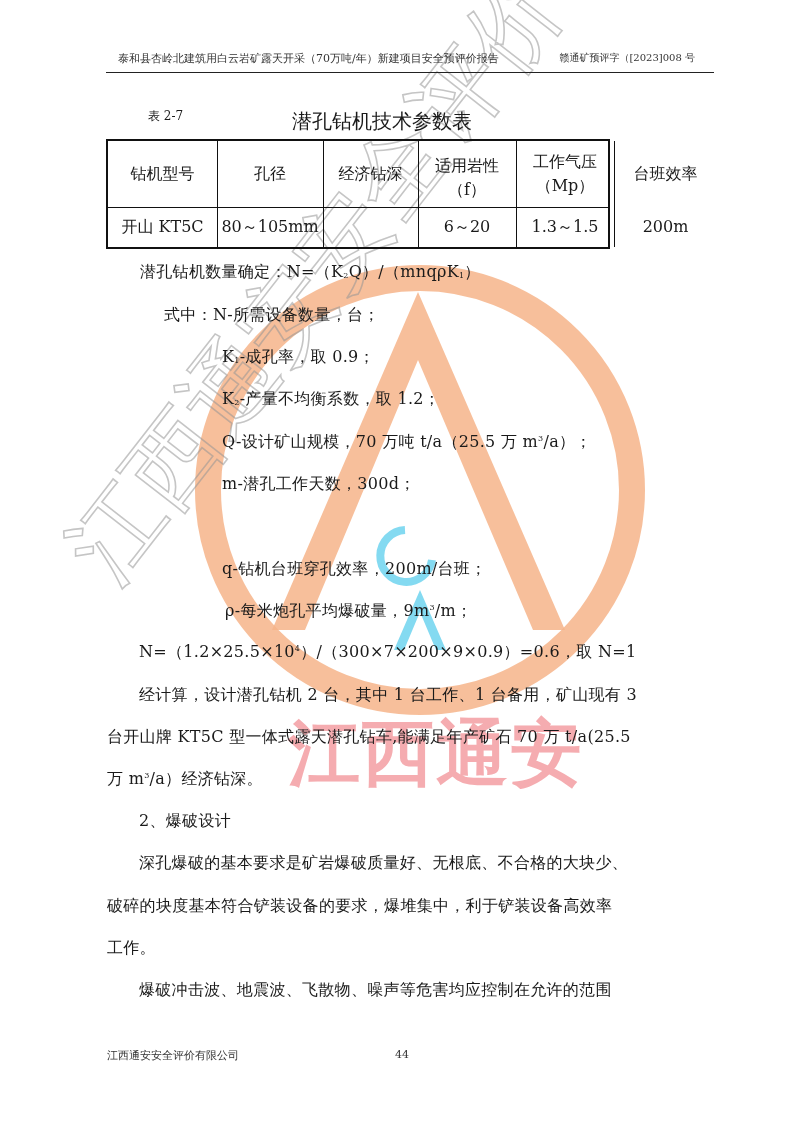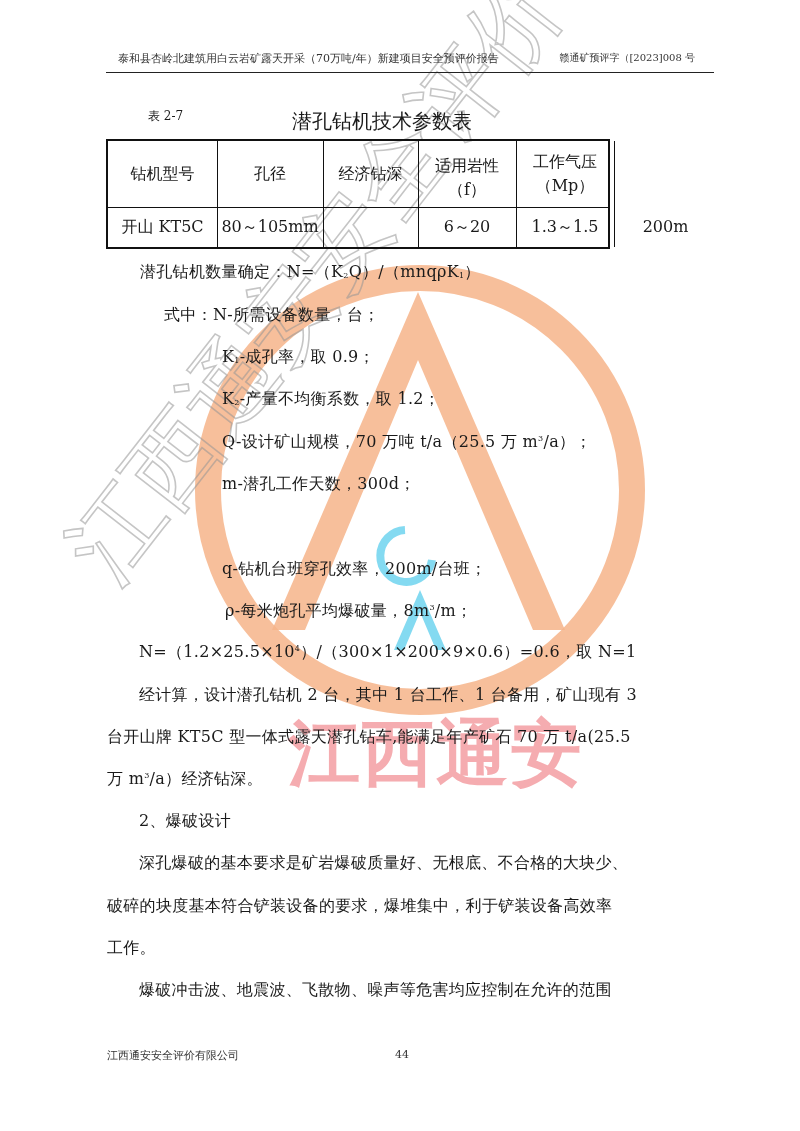--- a/index.html
+++ b/index.html
@@ -86,20 +86,23 @@
         <span>经济钻深</span>
       </div>
       <div class="cell" style="left:310px;top:4px;width:98px;height:66px">
         <span>适用岩性</span>
         <span>（f）</span>
       </div>
       <div class="cell" style="left:408px;top:0;width:98px;height:66px">
         <span>工作气压</span>
         <span>（Mp）</span>
       </div>
+      <div class="cell" style="left:506px;top:0;width:103px;height:66px">
+        <span>台班效率</span>
+      </div>
 
       <div class="cell" style="left:0;top:66px;width:109px;height:40px">开山 KT5C</div>
       <div class="cell" style="left:109px;top:66px;width:106px;height:40px">80～105mm</div>
       <div class="cell" style="left:310px;top:66px;width:98px;height:40px">6～20</div>
       <div class="cell" style="left:408px;top:66px;width:98px;height:40px">1.3～1.5</div>
       <div class="cell" style="left:506px;top:66px;width:103px;height:40px">200m</div>
     </div>
 
     <div class="line" style="left:140px;top:262px">
       <span>潜孔钻机数量确定：</span><span>N=（K</span><sub class="s">2</sub><span>Q）/（mnqρK</span><sub class="s">1</sub><span>）</span>
@@ -111,25 +114,25 @@
     </div>
     <div class="line" style="left:222px;top:389px">
       <span>K</span><sub class="s">2</sub><span>-产量不均衡系数，取 1.2；</span>
     </div>
     <div class="line" style="left:222px;top:432px">
       <span>Q-设计矿山规模，70 万吨 t/a（25.5 万 m</span><sup class="s">3</sup><span>/a）；</span>
     </div>
     <div class="line" style="left:222px;top:474px">m-潜孔工作天数，300d；</div>
     <div class="line" style="left:222px;top:559px">q-钻机台班穿孔效率，200m/台班；</div>
     <div class="line" style="left:225px;top:601px">
-      <span>ρ-每米炮孔平均爆破量，8m</span><sup class="s">3</sup><span>/m；</span>
+      <span>ρ-每米炮孔平均爆破量，9m</span><sup class="s">3</sup><span>/m；</span>
     </div>
 
     <div class="line" style="left:139px;top:642px">
-      <span>N=（1.2×25.5×10</span><sup class="s">4</sup><span>）/（300×1×200×9×0.6）=0.6，取 N=1</span>
+      <span>N=（1.2×25.5×10</span><sup class="s">4</sup><span>）/（300×7×200×9×0.9）=0.6，取 N=1</span>
     </div>
 
     <div class="line" style="left:139px;top:685px">经计算，设计潜孔钻机 2 台，其中 1 台工作、1 台备用，矿山现有 3</div>
     <div class="line" style="left:107px;top:727px">台开山牌 KT5C 型一体式露天潜孔钻车,能满足年产矿石 70 万 t/a(25.5</div>
     <div class="line" style="left:107px;top:769px">
       <span>万 m</span><sup class="s">3</sup><span>/a）经济钻深。</span>
     </div>
 
     <div class="line" style="left:139px;top:811px">2、爆破设计</div>
 

